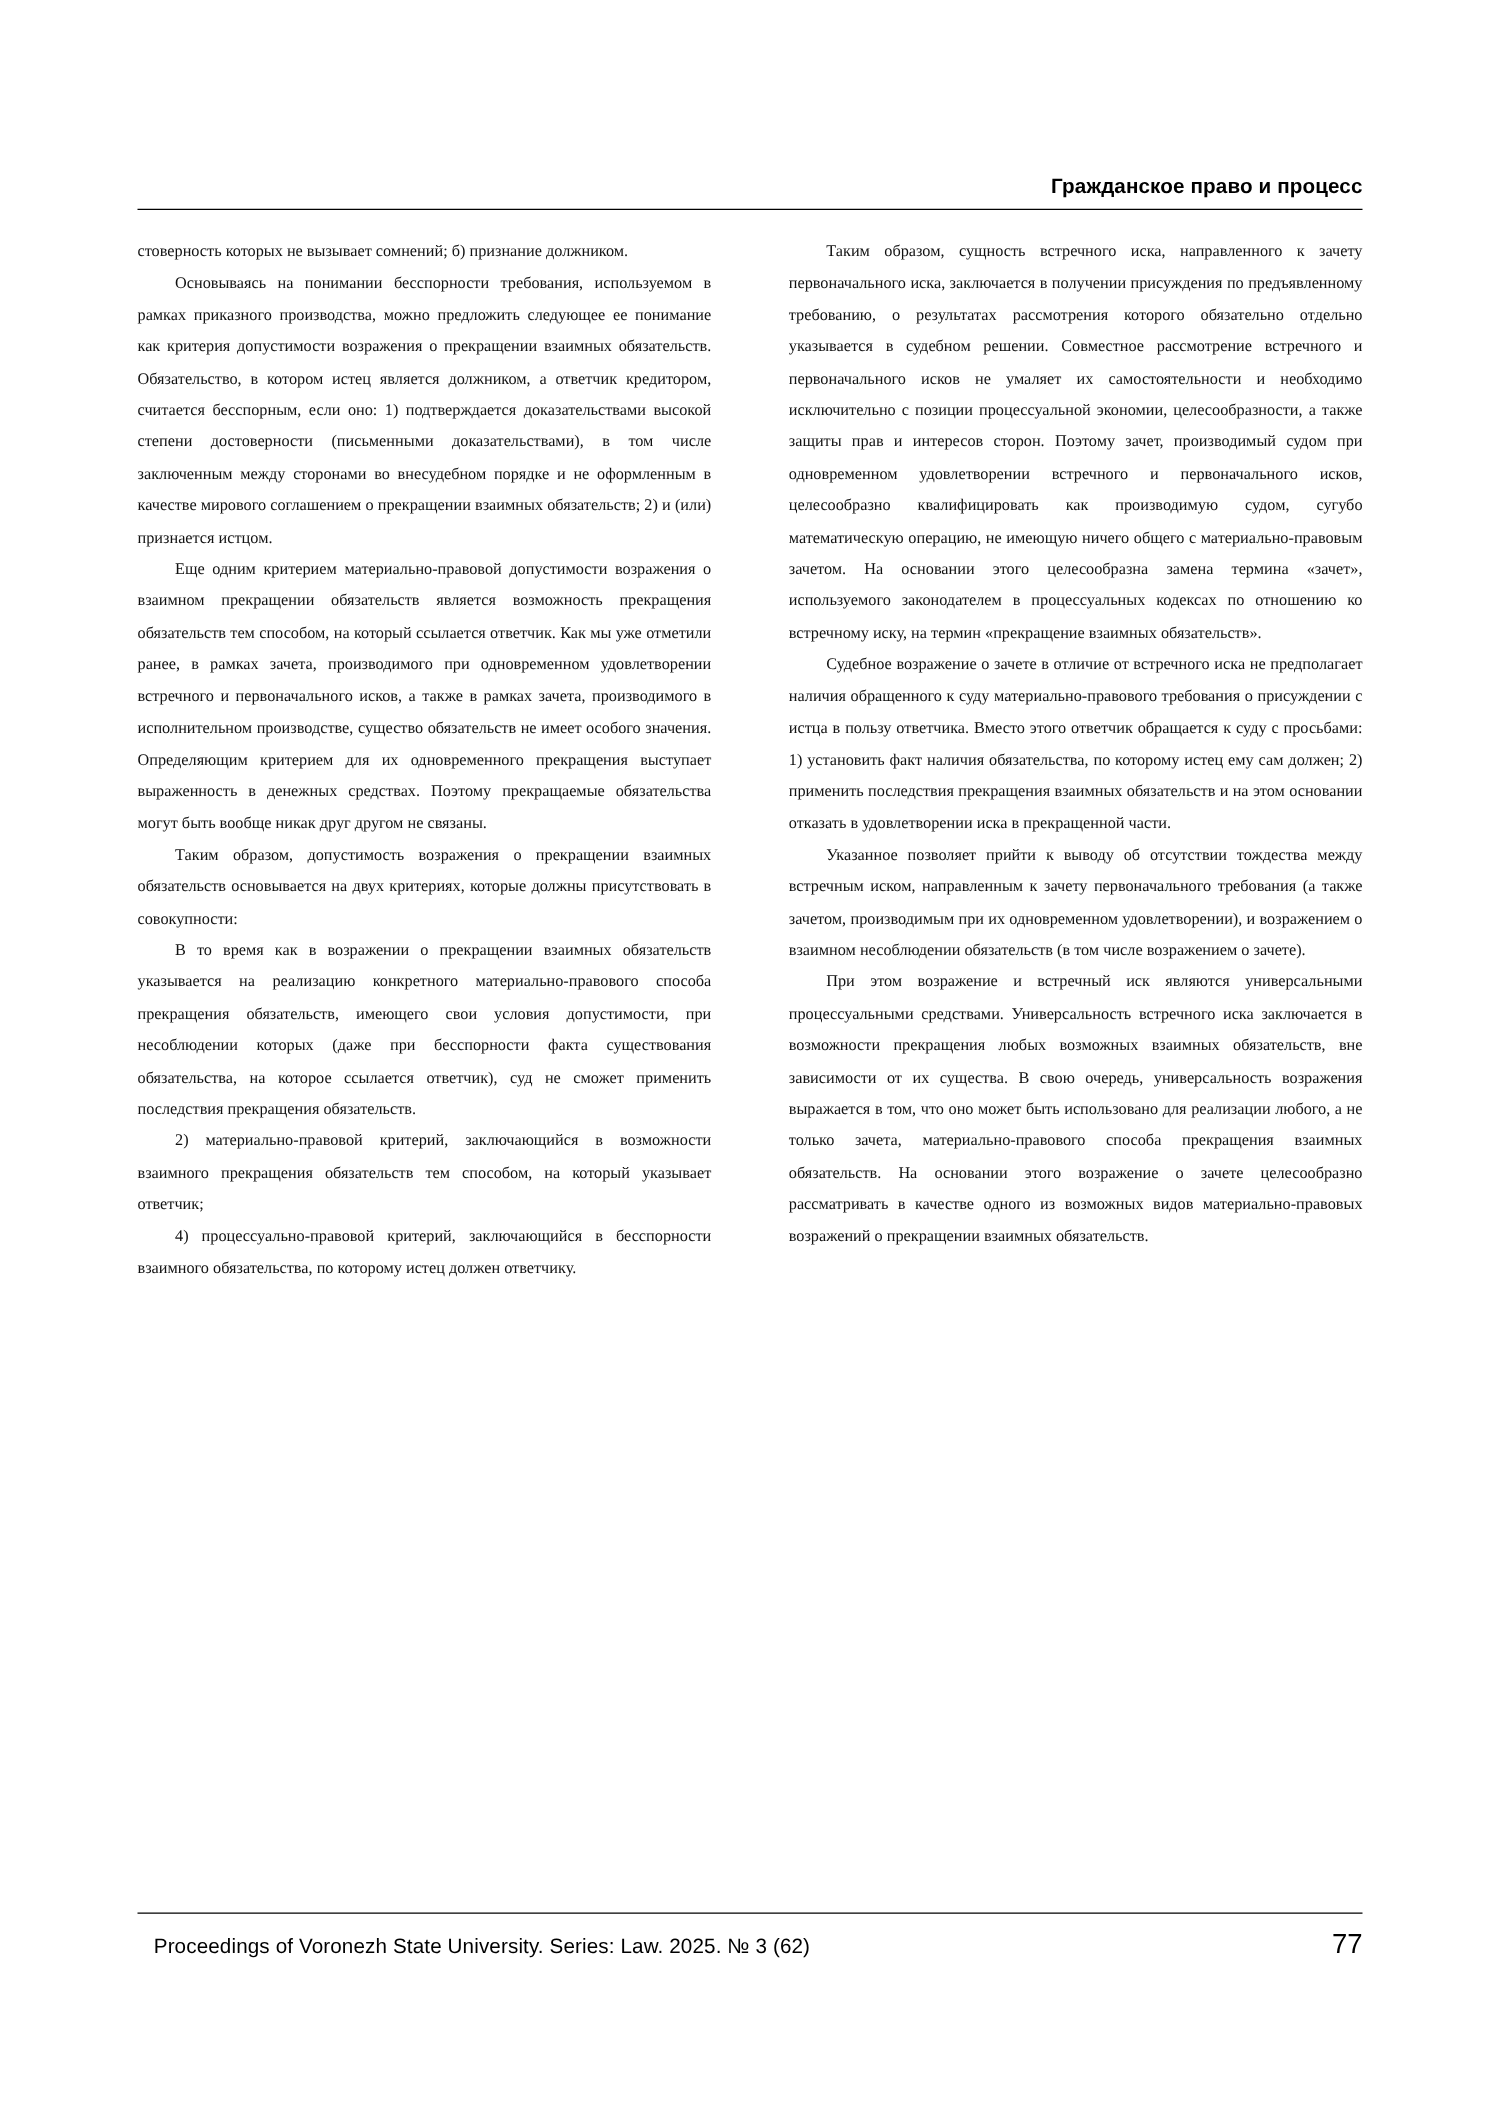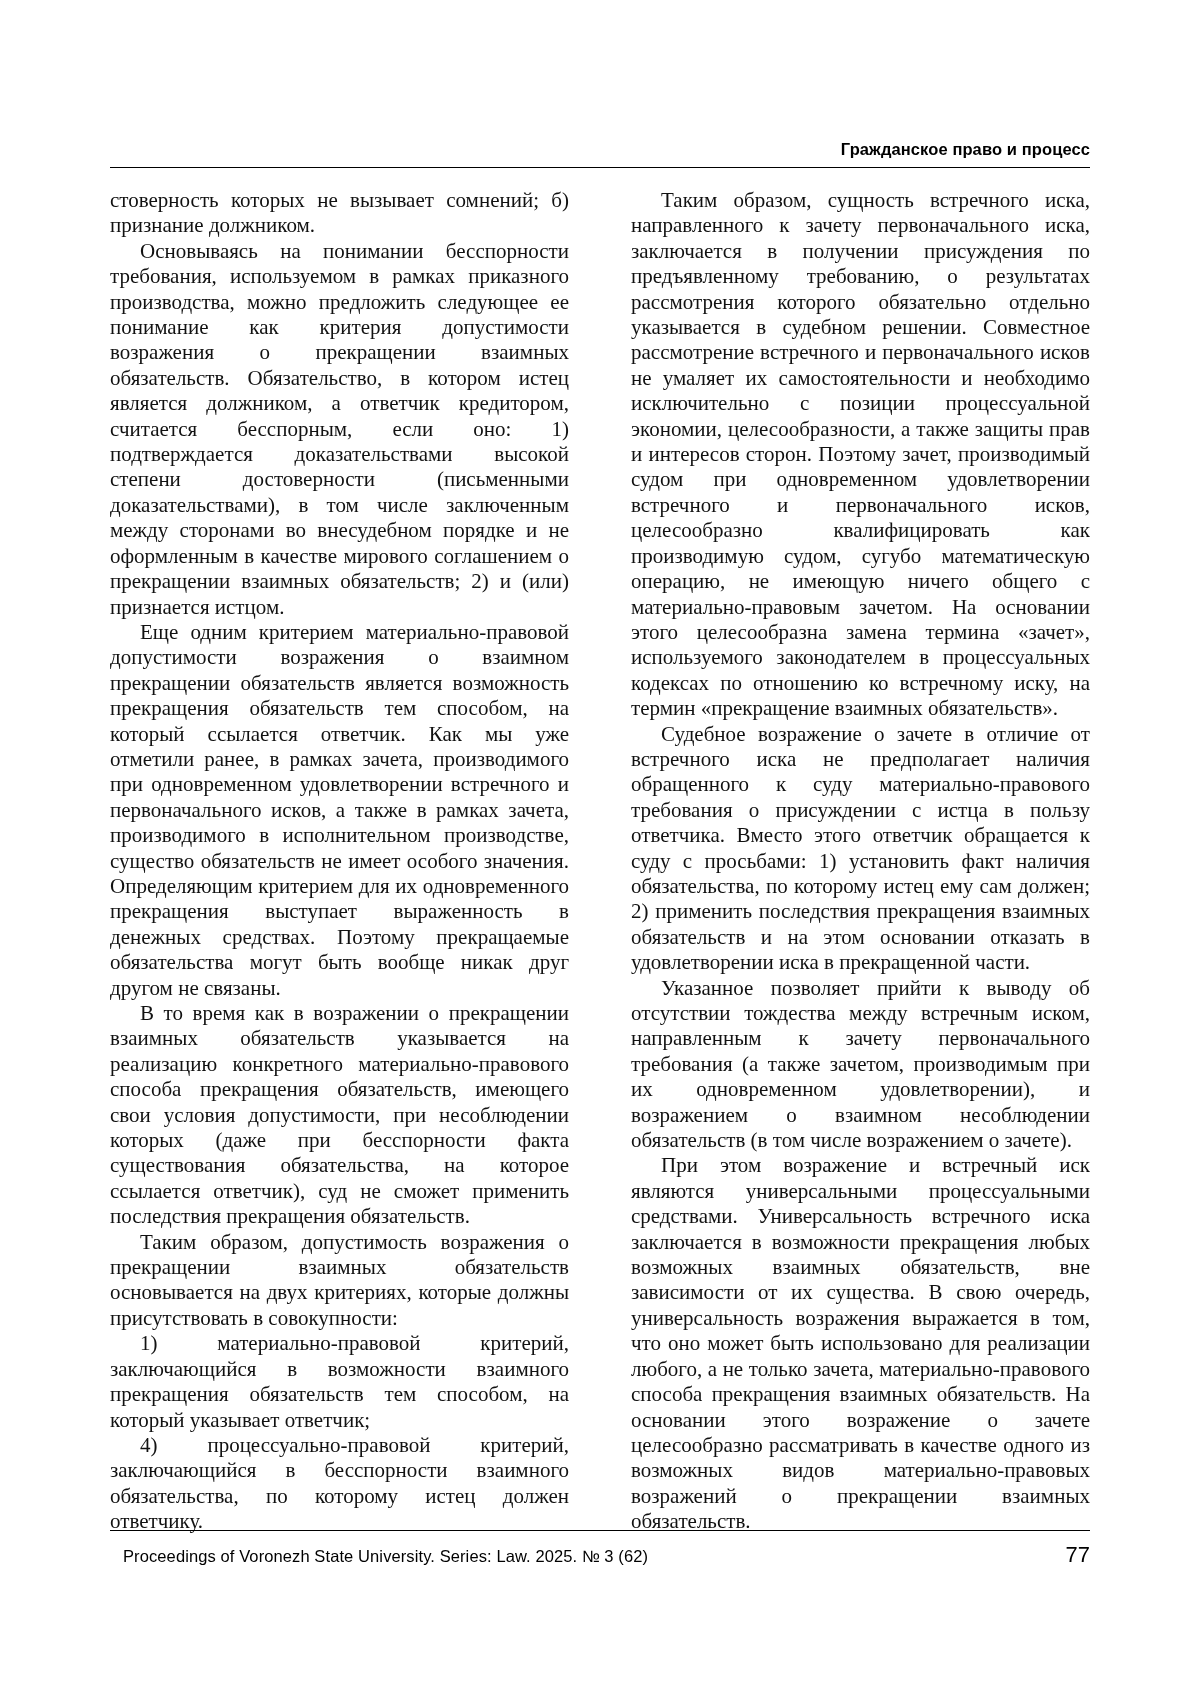--- a/index.html
+++ b/index.html
@@ -46,21 +46,21 @@
     position: absolute;
     left: 110px;
     top: 188px;
     width: 980px;
     height: 1310px;
     display: flex;
     gap: 62px;
   }
   .col {
     width: 459px;
-    font-size: 21px;
+    font-size: 13px;
     line-height: 25.4px;
     text-align: justify;
     text-justify: inter-word;
     hyphens: manual;
   }
   .col p {
     margin: 0;
     text-indent: 30px;
   }
   .col p.noindent {
@@ -97,23 +97,23 @@
     <div class="running-head">Гражданское право и процесс</div>
     <div class="rule-top"></div>
   </div>
 
   <div class="columns">
 
     <div class="col">
       <p class="noindent">стоверность которых не вызывает сомнений; б) признание должником.</p>
       <p>Основываясь на понимании бесспорности требования, используемом в рамках приказного производства, можно предложить следующее ее понимание как критерия допустимости возражения о прекращении взаимных обязательств. Обязательство, в котором истец является должником, а ответчик кредитором, считается бесспорным, если оно: 1) подтверждается доказательствами высокой степени достоверности (письменными доказательствами), в том числе заключенным между сторонами во внесудебном порядке и не оформленным в качестве мирового соглашением о прекращении взаимных обязательств; 2) и (или) признается истцом.</p>
       <p>Еще одним критерием материально-правовой допустимости возражения о взаимном прекращении обязательств является возможность прекращения обязательств тем способом, на который ссылается ответчик. Как мы уже отметили ранее, в рамках зачета, производимого при одновременном удовлетворении встречного и первоначального исков, а также в рамках зачета, производимого в исполнительном производстве, существо обязательств не имеет особого значения. Определяющим критерием для их одновременного прекращения выступает выраженность в денежных средствах. Поэтому прекращаемые обязательства могут быть вообще никак друг другом не связаны.</p>
+      <p>Таким образом, допустимость возражения о прекращении взаимных обязательств основывается на двух критериях, которые должны присутствовать в совокупности:</p>
       <p>В то время как в возражении о прекращении взаимных обязательств указывается на реализацию конкретного материально-правового способа прекращения обязательств, имеющего свои условия допустимости, при несоблюдении которых (даже при бесспорности факта существования обязательства, на которое ссылается ответчик), суд не сможет применить последствия прекращения обязательств.</p>
-      <p>Таким образом, допустимость возражения о прекращении взаимных обязательств основывается на двух критериях, которые должны присутствовать в совокупности:</p>
-      <p>1) материально-правовой критерий, заключающийся в возможности взаимного прекращения обязательств тем способом, на который указывает ответчик;</p>
+      <p>2) материально-правовой критерий, заключающийся в возможности взаимного прекращения обязательств тем способом, на который указывает ответчик;</p>
       <p>4) процессуально-правовой критерий, заключающийся в бесспорности взаимного обязательства, по которому истец должен ответчику.</p>
     </div>
 
     <div class="col">
       <p>Таким образом, сущность встречного иска, направленного к зачету первоначального иска, заключается в получении присуждения по предъявленному требованию, о результатах рассмотрения которого обязательно отдельно указывается в судебном решении. Совместное рассмотрение встречного и первоначального исков не умаляет их самостоятельности и необходимо исключительно с позиции процессуальной экономии, целесообразности, а также защиты прав и интересов сторон. Поэтому зачет, производимый судом при одновременном удовлетворении встречного и первоначального исков, целесообразно квалифицировать как производимую судом, сугубо математическую операцию, не имеющую ничего общего с материально-правовым зачетом. На основании этого целесообразна замена термина «зачет», используемого законодателем в процессуальных кодексах по отношению ко встречному иску, на термин «прекращение взаимных обязательств».</p>
       <p>Судебное возражение о зачете в отличие от встречного иска не предполагает наличия обращенного к суду материально-правового требования о присуждении с истца в пользу ответчика. Вместо этого ответчик обращается к суду с просьбами: 1) установить факт наличия обязательства, по которому истец ему сам должен; 2) применить последствия прекращения взаимных обязательств и на этом основании отказать в удовлетворении иска в прекращенной части.</p>
       <p>Указанное позволяет прийти к выводу об отсутствии тождества между встречным иском, направленным к зачету первоначального требования (а также зачетом, производимым при их одновременном удовлетворении), и возражением о взаимном несоблюдении обязательств (в том числе возражением о зачете).</p>
       <p>При этом возражение и встречный иск являются универсальными процессуальными средствами. Универсальность встречного иска заключается в возможности прекращения любых возможных взаимных обязательств, вне зависимости от их существа. В свою очередь, универсальность возражения выражается в том, что оно может быть использовано для реализации любого, а не только зачета, материально-правового способа прекращения взаимных обязательств. На основании этого возражение о зачете целесообразно рассматривать в качестве одного из возможных видов материально-правовых возражений о прекращении взаимных обязательств.</p>
     </div>
 

